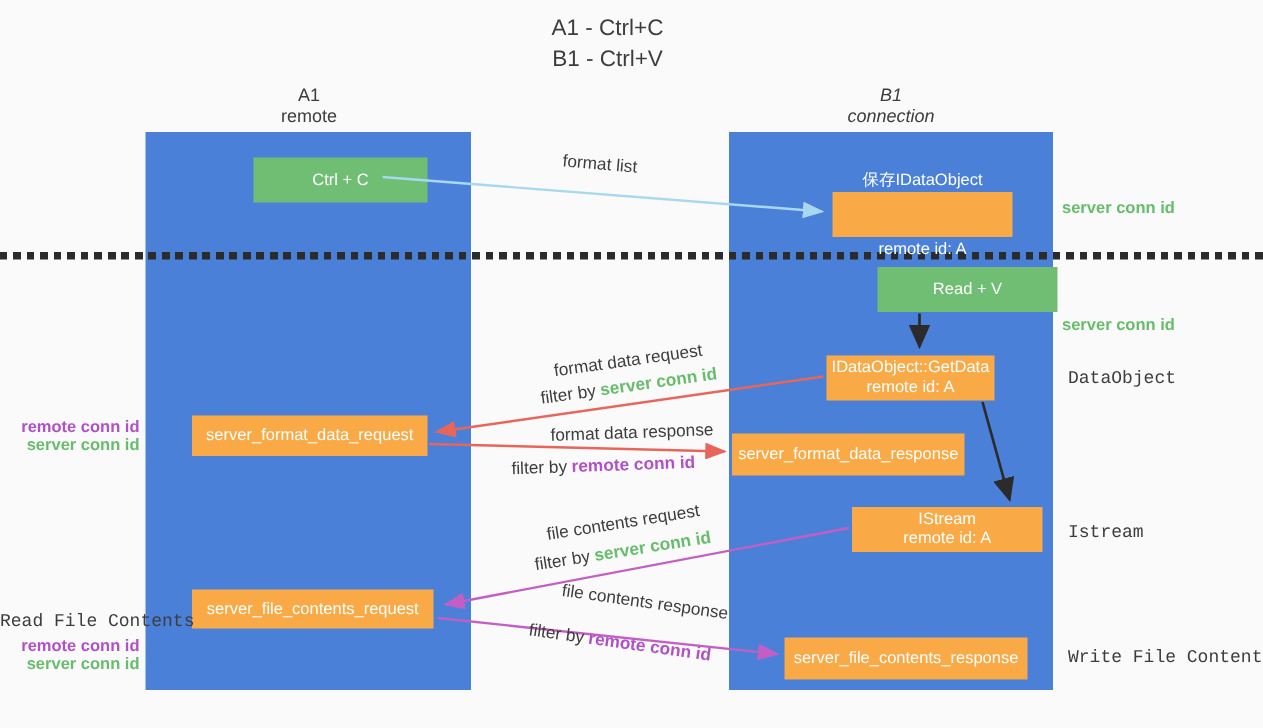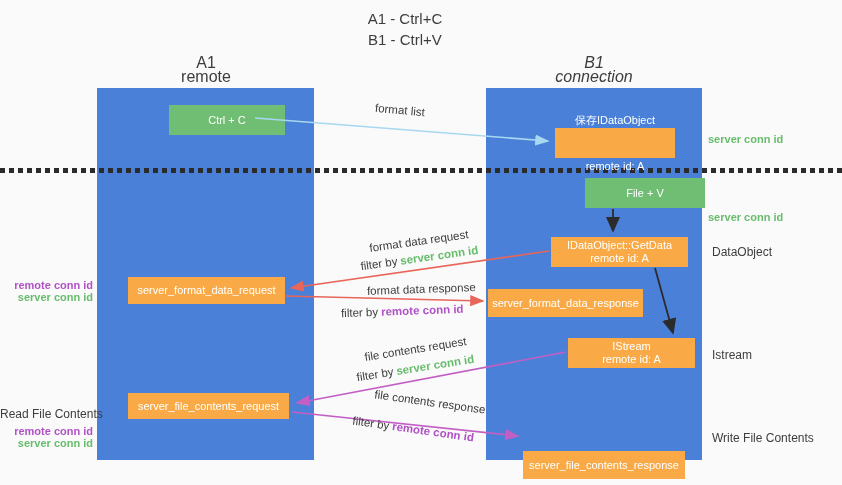--- a/index.html
+++ b/index.html
@@ -6,21 +6,21 @@
     --bg:#fafafa; --blue:#4a80d8; --green:#6fbe74; --orange:#f9aa46;
     --arrow-blue:#a8d8f0; --arrow-red:#e8655a; --arrow-magenta:#c35fc4;
     --text-dark:#3d3d3d; --text-green:#67bd6c; --text-purple:#b052c5; --dot:#2b2b2b;
   }
   *{margin:0;padding:0;box-sizing:border-box;}
   body{background:var(--bg);font-family:"Liberation Sans",sans-serif;}
   .canvas{position:relative;width:842px;height:485px;background:var(--bg);overflow:hidden;}
   .title{position:absolute;left:300px;top:8px;width:210px;text-align:center;
          font-size:15px;color:var(--text-dark);line-height:21px;}
   .col-header{position:absolute;top:56px;width:120px;text-align:center;
-              font-size:16px;color:var(--text-dark);line-height:14px;}
+              font-size:12px;color:var(--text-dark);line-height:14px;}
   .col-header.left{left:146px;}
   .col-header.right{left:534px;font-style:italic;}
   .lifeline{position:absolute;top:88px;height:372px;background:var(--blue);}
   .lifeline.left{left:97px;width:217px;}
   .lifeline.right{left:486px;width:216px;}
   .dotted{position:absolute;left:0;top:168px;width:842px;height:5px;
           background:repeating-linear-gradient(90deg,var(--dot) 0 5px,transparent 5px 9px);}
   .node{position:absolute;display:flex;flex-direction:column;align-items:center;
         justify-content:center;color:#fff;font-size:11px;line-height:13px;text-align:center;z-index:2;}
   .node.green{background:var(--green);margin-left:32px;}
@@ -28,21 +28,21 @@
   svg.arrows{position:absolute;left:0;top:0;z-index:3;pointer-events:none;}
   .arrow-blue{stroke:var(--arrow-blue);stroke-width:1.6;fill:none;}
   .arrow-red{stroke:var(--arrow-red);stroke-width:1.6;fill:none;}
   .arrow-magenta{stroke:var(--arrow-magenta);stroke-width:1.6;fill:none;}
   .arrow-black{stroke:#2b2b2b;stroke-width:1.8;fill:none;}
   .lbl{position:absolute;font-size:11.5px;color:var(--text-dark);white-space:nowrap;z-index:4;}
   .lbl .fg{color:var(--text-green);font-weight:bold;margin-left:3px;}
   .lbl .fp{color:var(--text-purple);font-weight:bold;margin-left:3px;}
   .side-green{position:absolute;font-size:11px;font-weight:bold;color:var(--text-green);white-space:nowrap;z-index:4;}
   .side-purple{position:absolute;font-size:11px;font-weight:bold;color:var(--text-purple);white-space:nowrap;z-index:4;}
-  .side-dark{position:absolute;font-size:12px;color:var(--text-dark);white-space:nowrap;z-index:4;}
+  .side-dark{position:absolute;font-size:12px;color:var(--text-dark);white-space:nowrap;z-index:4;font-family:Liberation Mono, monospace;}
   .left-stack{position:absolute;left:0;width:93px;text-align:right;z-index:4;}
 </style>
 </head>
 <body>
 
 <div class="canvas">
 
   <div class="title">
     <div>A1 - Ctrl+C</div>
     <div>B1 - Ctrl+V</div>
@@ -65,24 +65,24 @@
   <div class="node green" style="left:137px;top:105px;width:116px;height:30px;">
     <div>Ctrl + C</div>
   </div>
 
   <div class="node orange" style="left:555px;top:128px;width:120px;height:30px;gap:33px;">
     <div>保存IDataObject</div>
     <div>remote id: A</div>
   </div>
 
   <div class="node green" style="left:553px;top:178px;width:120px;height:30px;">
-    <div>File + V</div>
+    <div>Read + V</div>
   </div>
 
-  <div class="node orange" style="left:551px;top:237px;width:137px;height:30px;">
+  <div class="node orange" style="left:551px;top:237px;width:112px;height:30px;">
     <div>IDataObject::GetData</div>
     <div>remote id: A</div>
   </div>
 
   <div class="node orange" style="left:488px;top:289px;width:155px;height:28px;">
     <div>server_format_data_response</div>
   </div>
 
   <div class="node orange" style="left:128px;top:277px;width:157px;height:27px;">
     <div>server_format_data_request</div>
@@ -90,21 +90,21 @@
 
   <div class="node orange" style="left:568px;top:338px;width:127px;height:30px;">
     <div>IStream</div>
     <div>remote id: A</div>
   </div>
 
   <div class="node orange" style="left:128px;top:393px;width:161px;height:26px;">
     <div>server_file_contents_request</div>
   </div>
 
-  <div class="node orange" style="left:523px;top:425px;width:162px;height:28px;margin-top:26px;">
+  <div class="node orange" style="left:523px;top:425px;width:162px;height:28px;">
     <div>server_file_contents_response</div>
   </div>
 
   <svg class="arrows" width="842" height="485" viewBox="0 0 842 485">
     <defs>
       <marker id="mBlue" markerWidth="9" markerHeight="7" refX="8" refY="3.5" orient="auto">
         <path d="M0,0 L9,3.5 L0,7 z" fill="#a8d8f0"></path>
       </marker>
       <marker id="mRed" markerWidth="9" markerHeight="7" refX="8" refY="3.5" orient="auto">
         <path d="M0,0 L9,3.5 L0,7 z" fill="#e8655a"></path>

